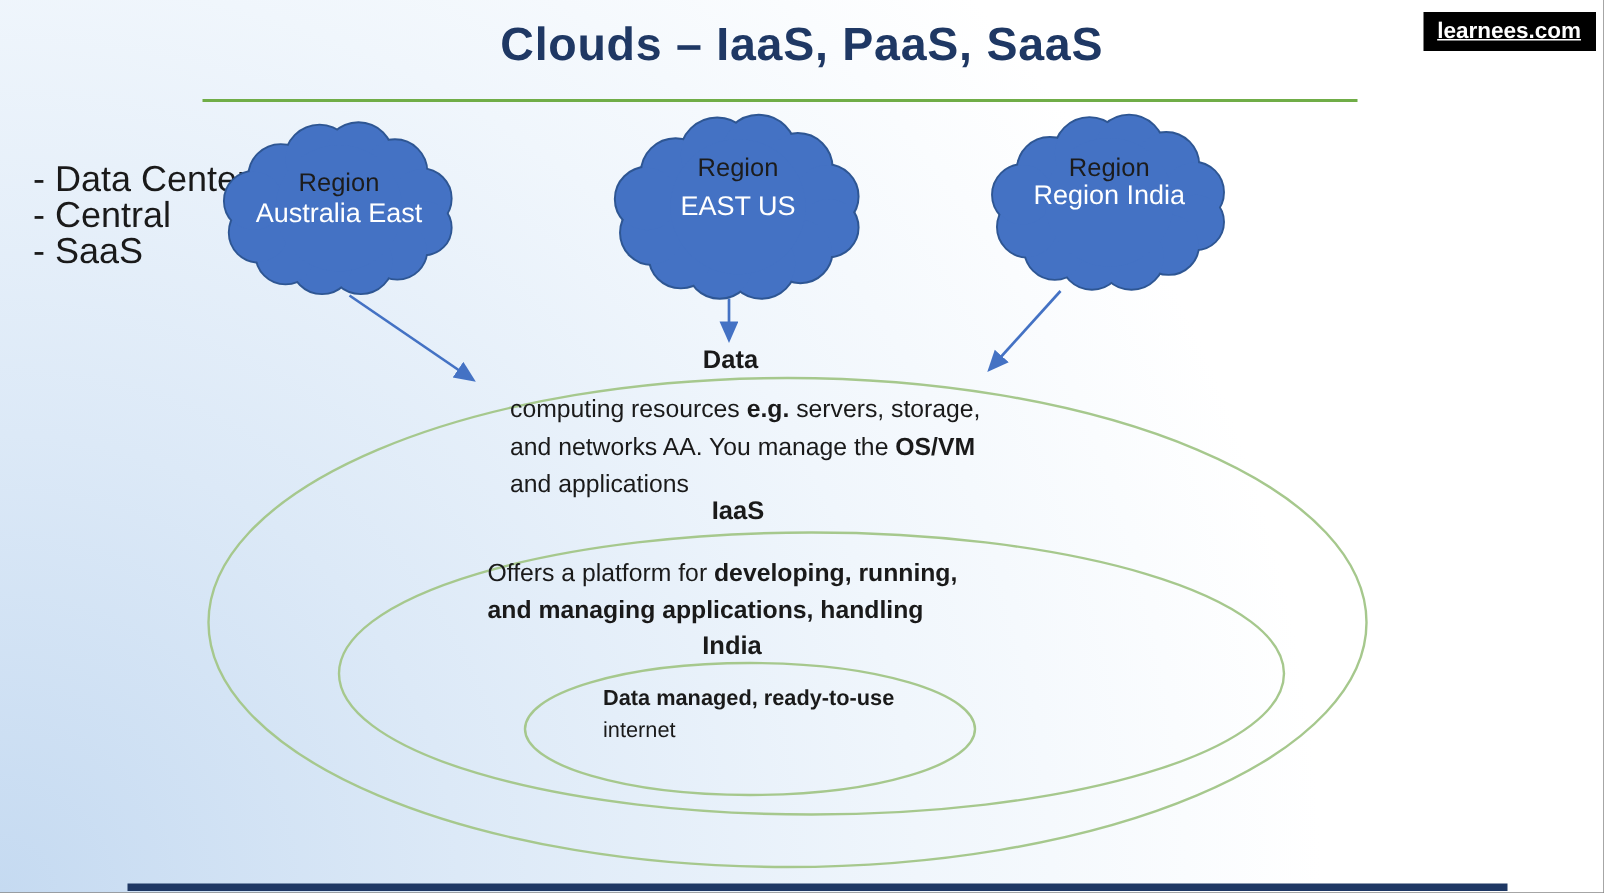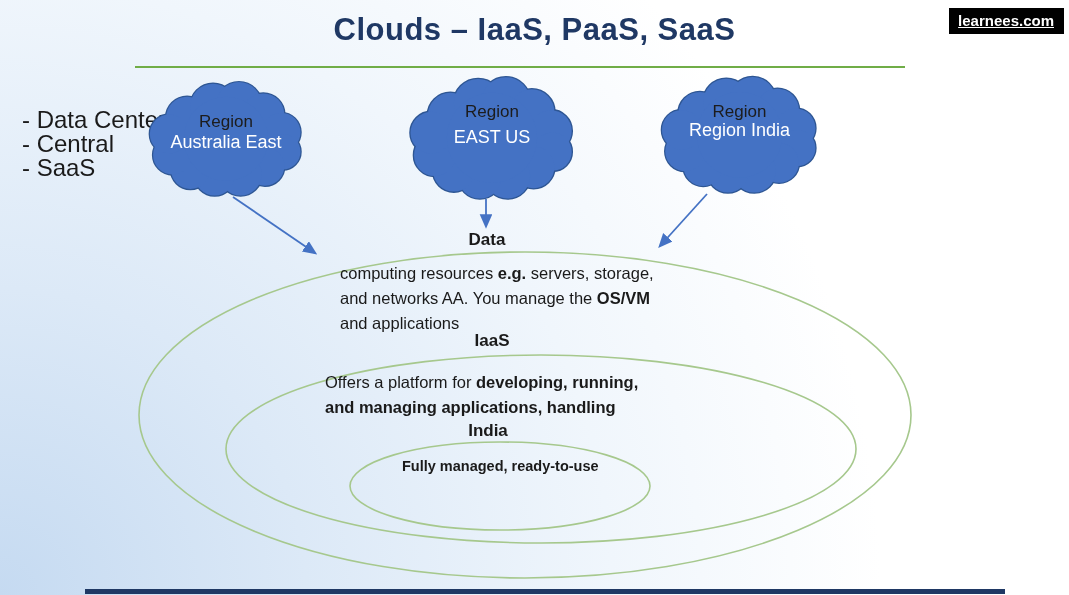--- a/index.html
+++ b/index.html
@@ -200,18 +200,19 @@
   <div class="body-block iaas-block">
       <div><span>computing resources </span><span class="b">e.g.</span><span> servers, storage,</span></div>
       <div><span>and networks AA. You manage the </span><span class="b">OS/VM</span></div>
       <div><span>and applications</span></div>
     </div>
   <div class="body-block paas-block">
       <div><span>Offers a platform for </span><span class="b">developing, running,</span></div>
       <div><span class="b">and managing applications, handling</span></div>
     </div>
   <div class="body-block saas-block">
-      <div><span class="b">Fully managed, ready-to-use</span></div>
+      <div><span class="b">Data managed, ready-to-use</span></div>
+      <div><span>internet</span></div>
     </div>
 
   <div class="bottom-bar"></div>
 
 </div>
 
 </body></html>

